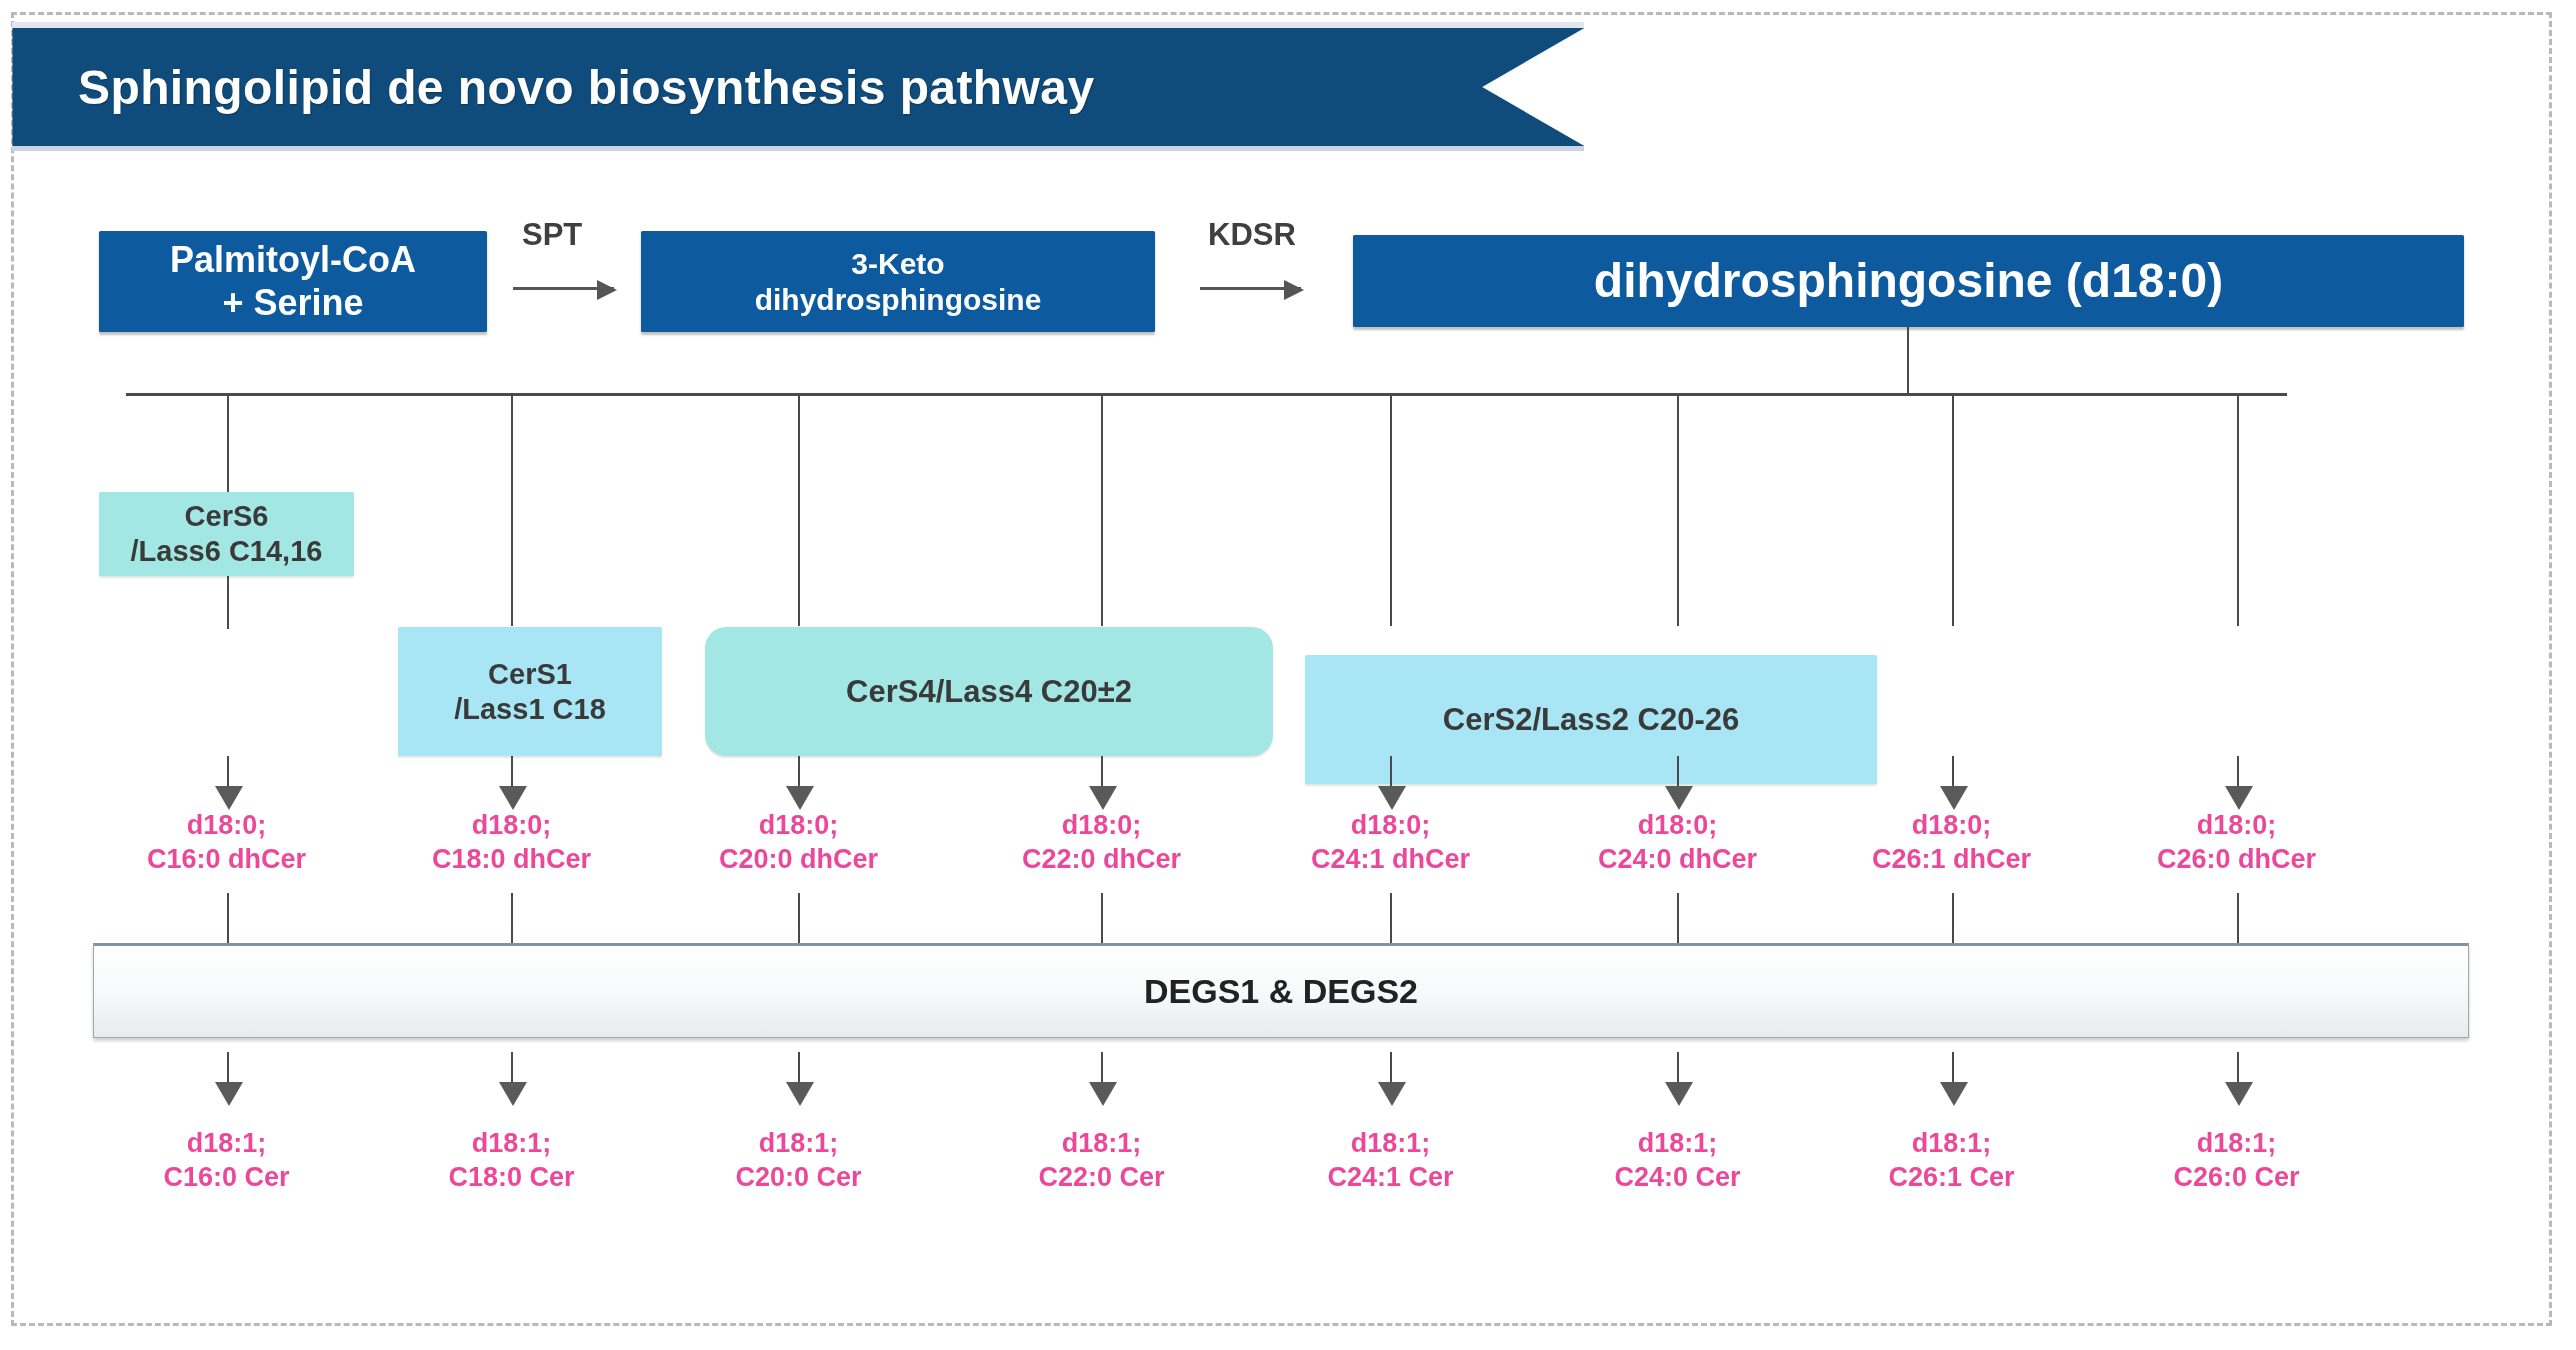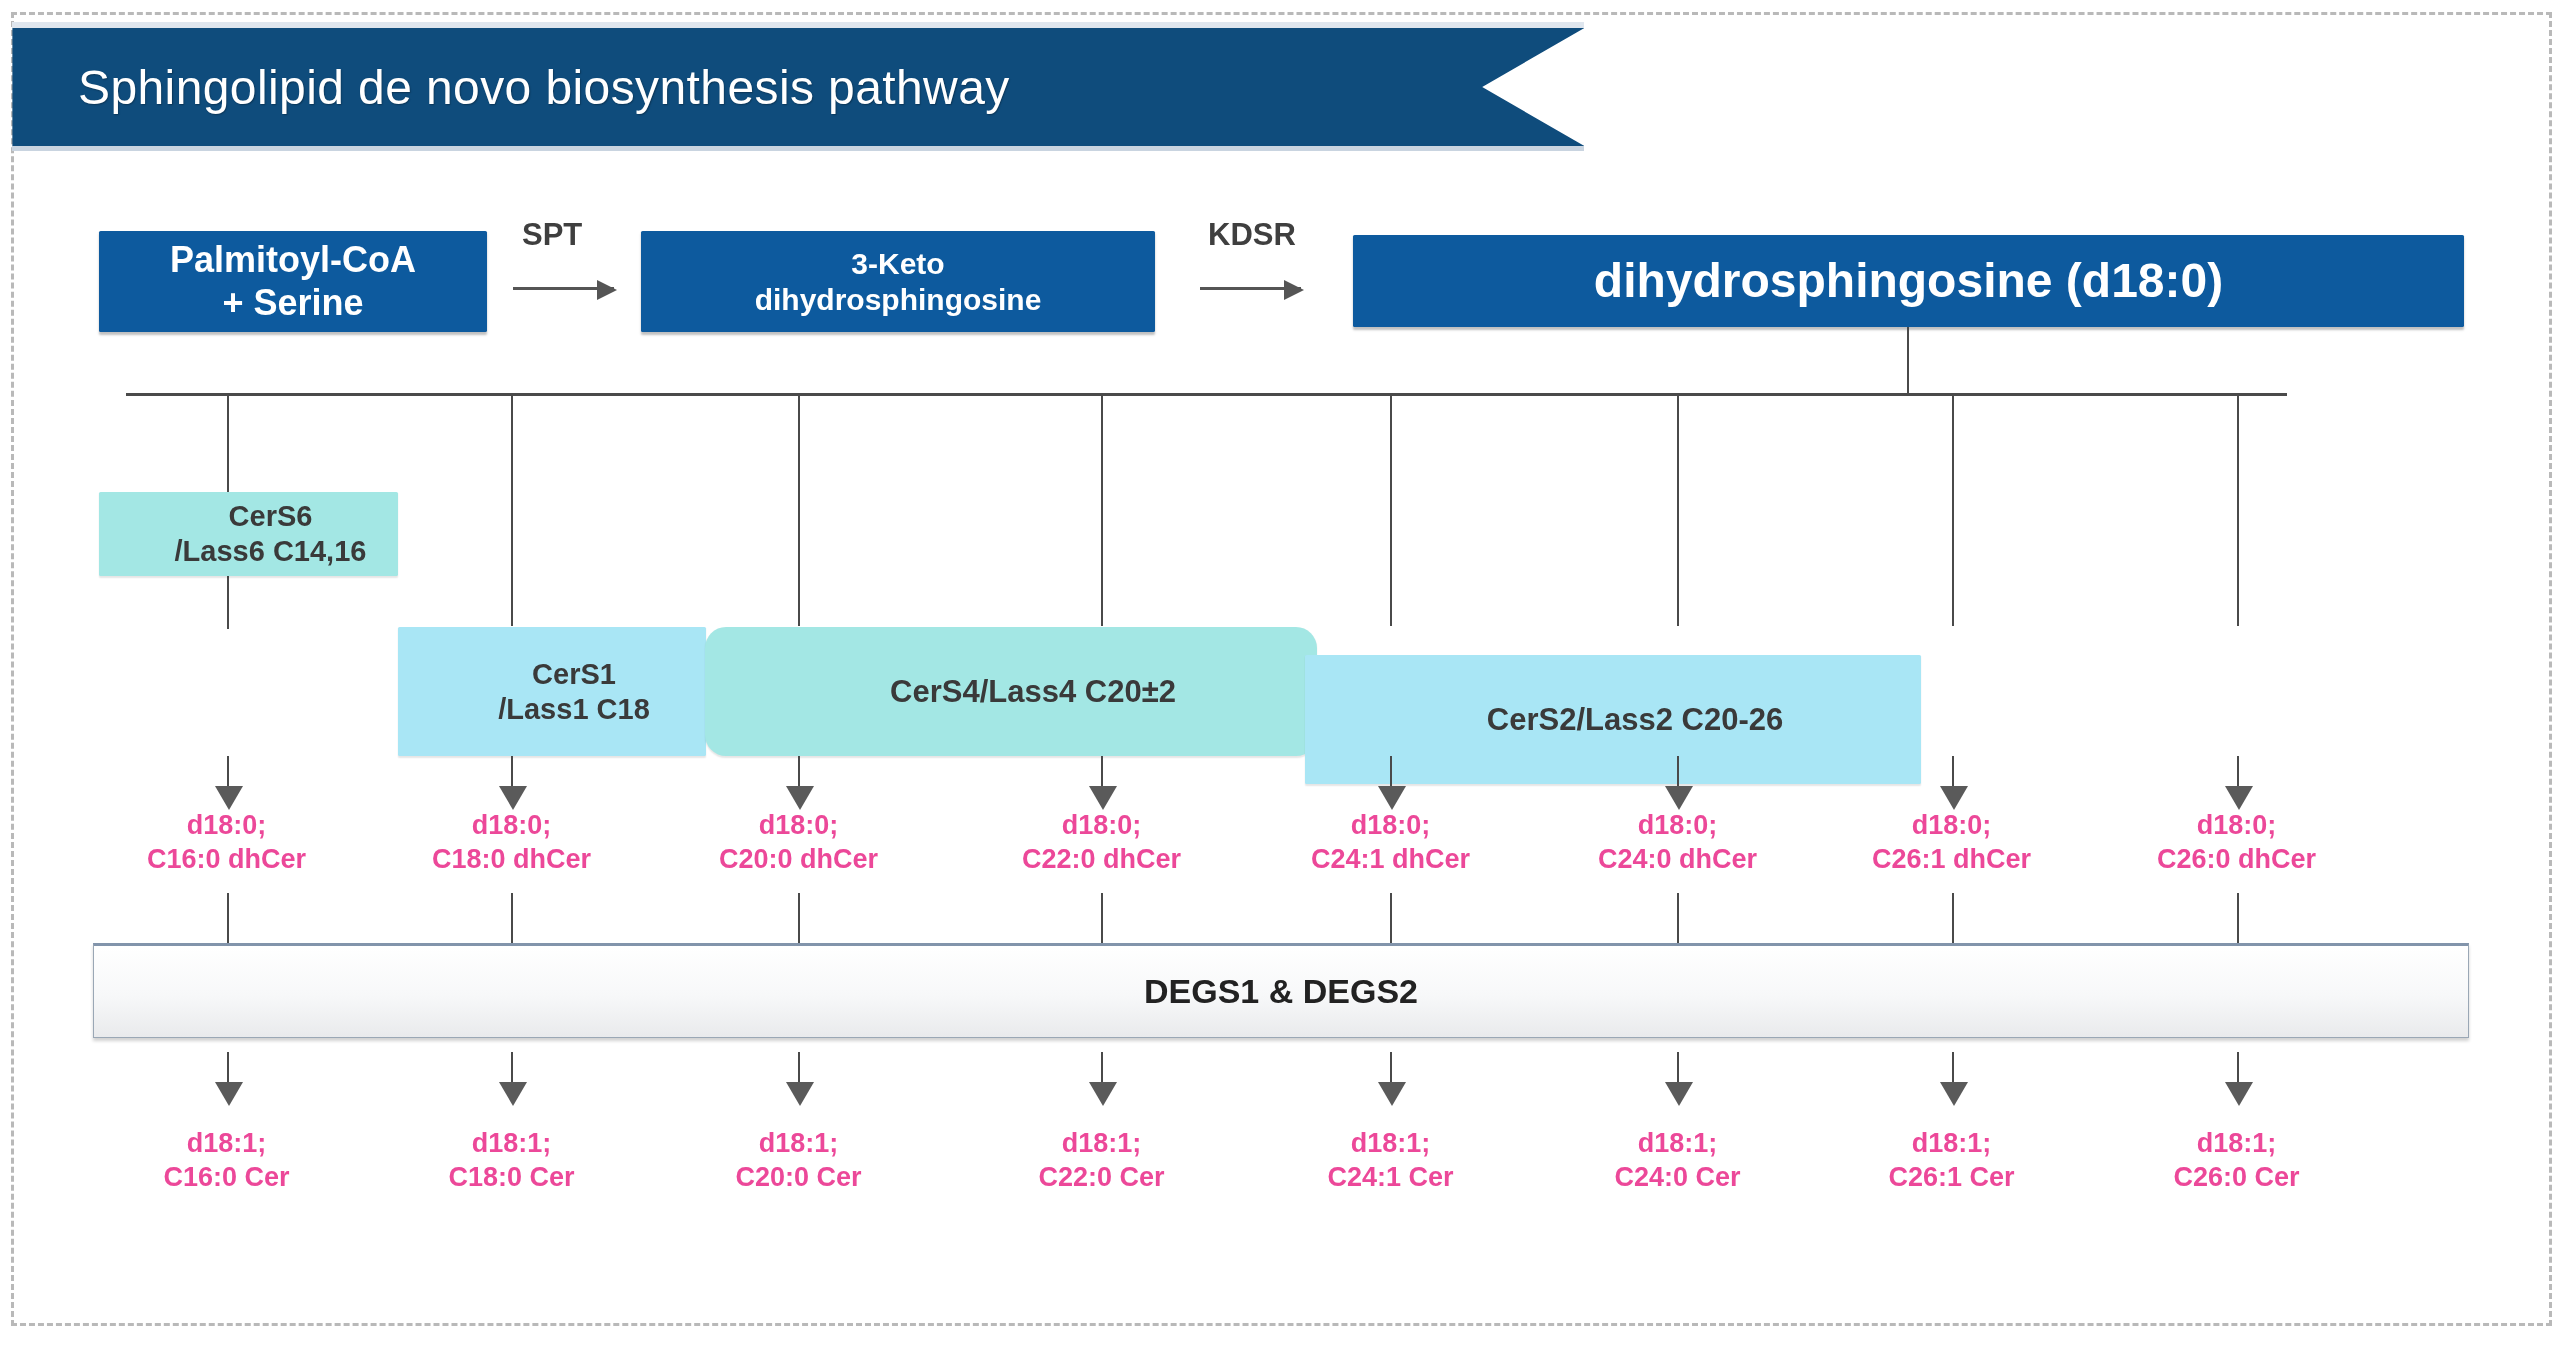--- a/index.html
+++ b/index.html
@@ -11,32 +11,32 @@
          border:3.1px dashed #b9b9b9;box-sizing:border-box;background:#fff;}
 
   
   .banner{position:absolute;left:12.4px;top:28px;width:1572px;height:118px;
           background:#0f4c7c;
           clip-path:polygon(0 0, 100% 0, 93.5% 50%, 100% 100%, 0 100%);
           box-shadow:0 2.3px 1.6px rgba(0,0,0,.18);}
   .banner-underline{position:absolute;left:12.4px;top:22px;width:1572px;height:6.2px;background:#dfe6ee;}
   .banner-underline2{position:absolute;left:12.4px;top:146px;width:1572px;height:5.4px;background:#c9d4e0;}
   .banner-text{position:absolute;left:78px;top:28px;width:1398px;height:118px;
-               display:flex;align-items:center;color:#ffffff;font-size:48px;font-weight:normal;
+               display:flex;align-items:center;color:#ffffff;font-size:48px;font-weight:bold;
                letter-spacing:0.4px;text-shadow:0.8px 0.8px 1.6px rgba(0,0,0,.3);}
 
   
   .dbox{position:absolute;background:#0d5a9e;color:#fff;display:flex;align-items:center;
         justify-content:center;text-align:center;font-weight:bold;line-height:1.18;
         box-shadow:0 2.3px 2.3px rgba(0,0,0,.25);border-radius:1.6px;}
 
   
   .cbox{position:absolute;display:flex;align-items:center;justify-content:center;
         text-align:center;color:#3a3a3a;font-weight:bold;line-height:1.2;border-radius:1.6px;
-        box-shadow:0 1.6px 1.6px rgba(0,0,0,.10);padding-left:44px;}
+        box-shadow:0 1.6px 1.6px rgba(0,0,0,.10);}
 
   
   .enzlabel{position:absolute;color:#3f3f3f;font-weight:bold;font-size:31px;white-space:nowrap;}
 
   
   .harrow{position:absolute;height:0;border-top:3.9px solid #555;}
   .harrow::after{content:"";position:absolute;right:-3.1px;top:-10px;
                  border-left:20px solid #555;border-top:10px solid transparent;
                  border-bottom:10px solid transparent;}
 

